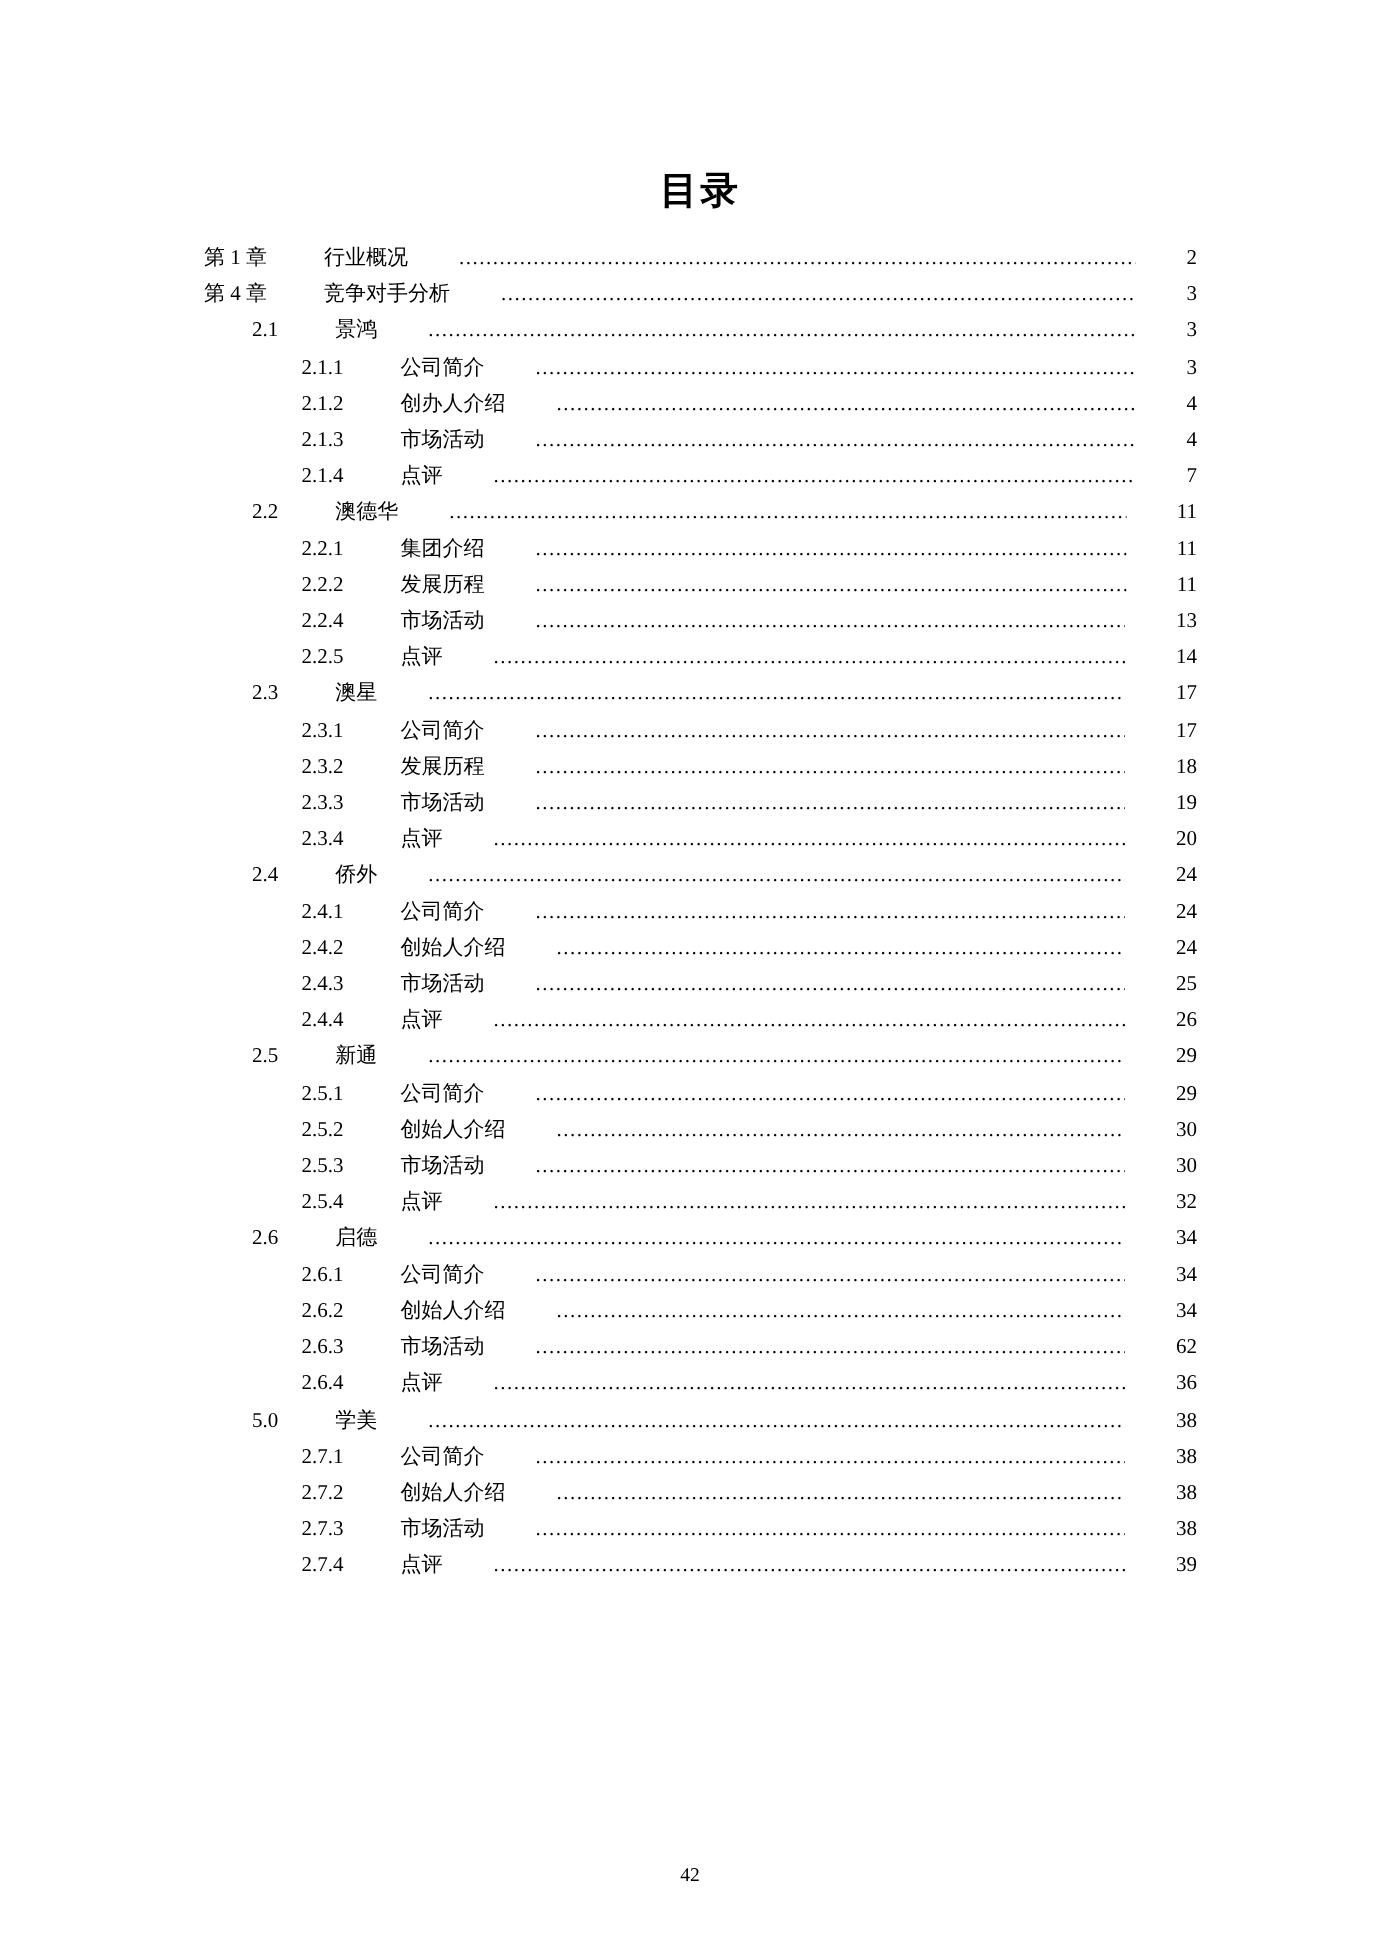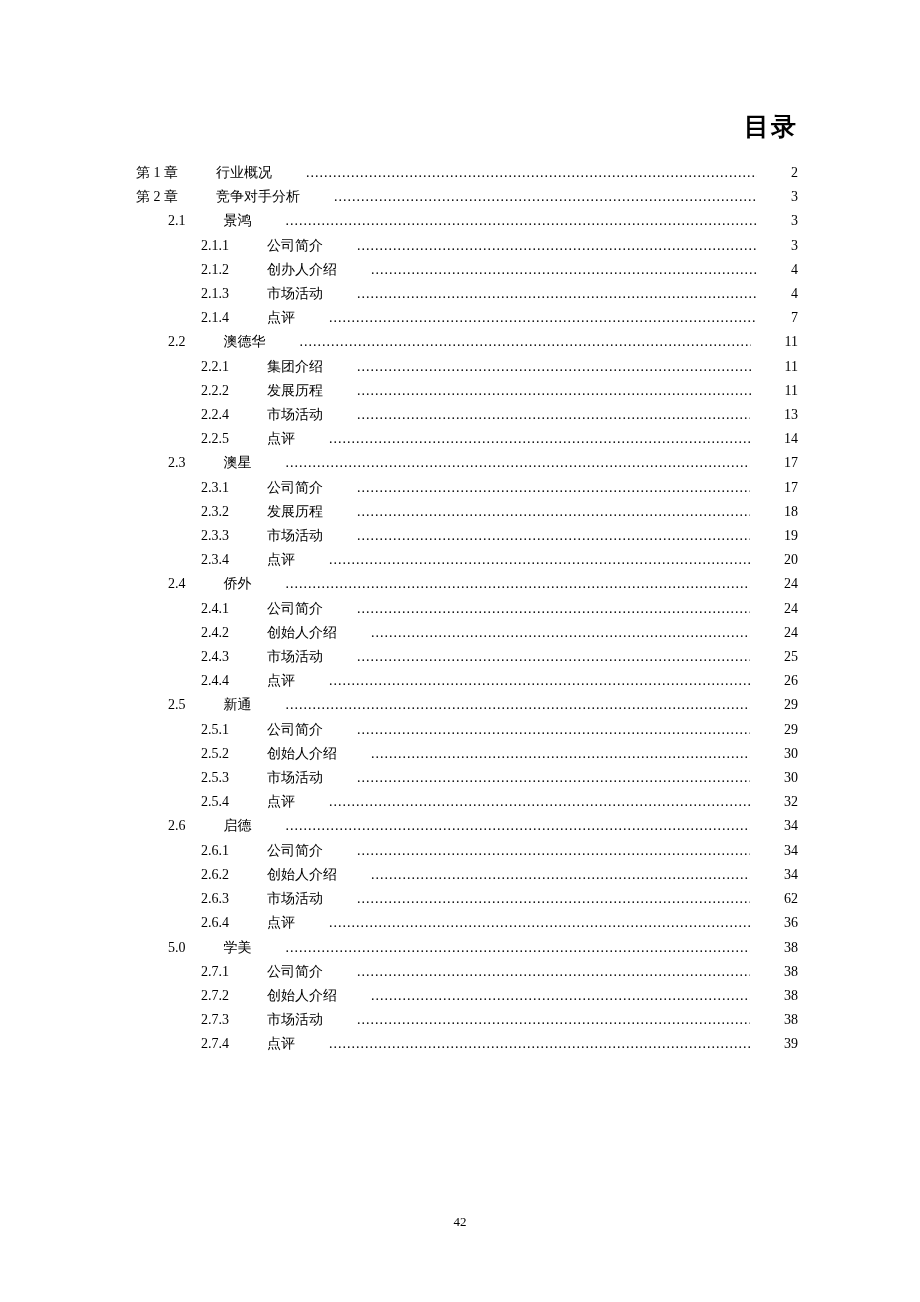--- a/index.html
+++ b/index.html
@@ -12,21 +12,21 @@
       width: 920px;
       height: 1302px;
       font-family: "SimSun", "宋体", serif;
       color: #000000;
       position: relative;
     }
     .page {
       padding: 110px 122px 0 136px;
     }
     .title {
-      text-align: right;
+      text-align: center;
       font-size: 25px;
       font-weight: bold;
       margin-bottom: 18px;
       letter-spacing: 2px;
     }
     .toc-entry {
       display: flex;
       align-items: baseline;
       font-size: 14px;
       line-height: 24.2px;
@@ -57,41 +57,41 @@
     }
     .toc-dots::after {
       content: "..................................................................................................................................................................................................................";
       font-size: 14px;
     }
     .toc-page {
       flex-shrink: 0;
     }
     .page-number {
       position: absolute;
-      bottom: 72px;
+      bottom: 44px;
       left: 0;
       right: 0;
       text-align: center;
       font-size: 13px;
     }
   </style>
 </head>
 <body>
 
 <div class="page">
   <div class="title">目录</div>
   <div class="toc-list">
       <div class="toc-entry level-1">
         <span class="toc-number">第 1 章</span>
         <span class="toc-label">行业概况</span>
         <span class="toc-dots"></span>
         <span class="toc-page">2</span>
       </div>
       <div class="toc-entry level-1">
-        <span class="toc-number">第 2 章</span>
+        <span class="toc-number">第 4 章</span>
         <span class="toc-label">竞争对手分析</span>
         <span class="toc-dots"></span>
         <span class="toc-page">3</span>
       </div>
       <div class="toc-entry level-2">
         <span class="toc-number">2.1</span>
         <span class="toc-label">景鸿</span>
         <span class="toc-dots"></span>
         <span class="toc-page">3</span>
       </div>

